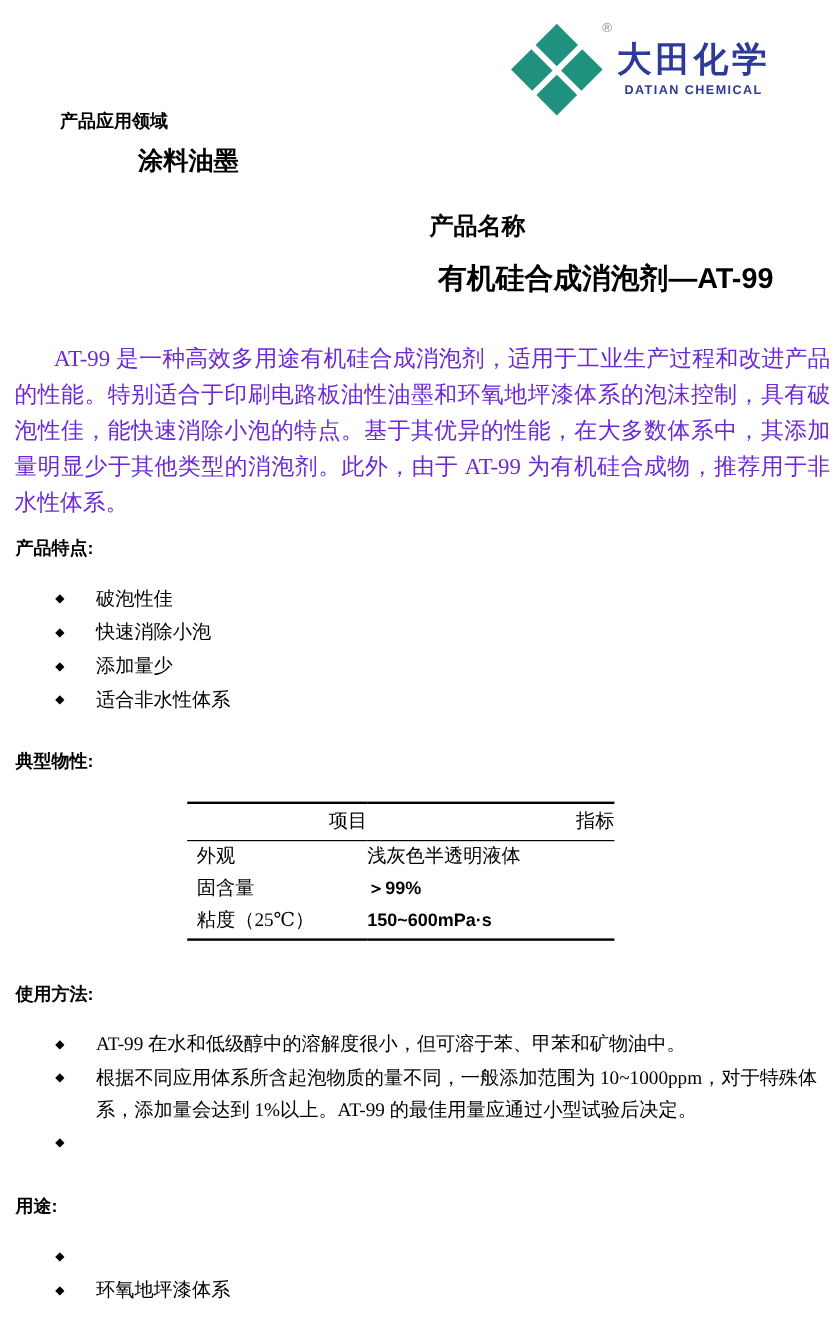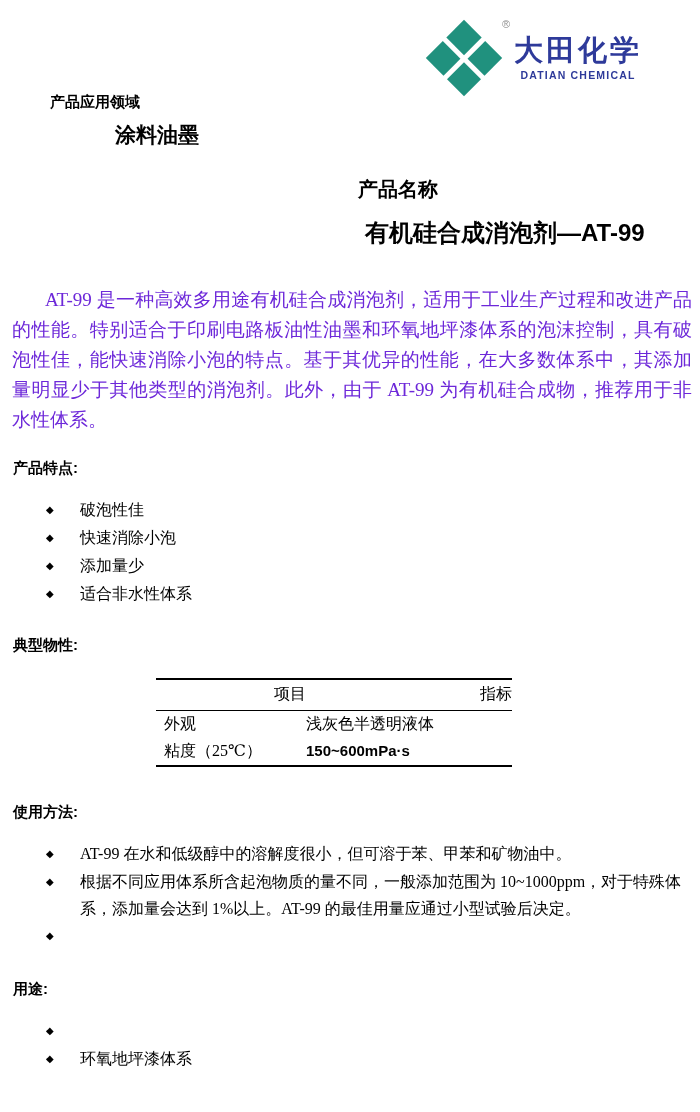--- a/index.html
+++ b/index.html
@@ -82,21 +82,21 @@
     text-indent: 33px;
     color: #6d28d9;
   }
 
   
   .section-heading {
     margin-left: 13px;
     font-size: 15px;
     line-height: 22px;
   }
-  .sh-features { margin-top: 22px; }
+  .sh-features { margin-top: 12px; }
   .sh-props    { margin-top: 26px; }
   .sh-usage    { margin-top: 34px; }
   .sh-apps     { margin-top: 28px; }
 
   
   .bullet-list { margin-top: 17px; }
   .bullet-item {
     display: flex;
     align-items: flex-start;
     margin-left: 46px;
@@ -195,20 +195,24 @@
         <th class="col-item">项目</th>
         <th>指标</th>
       </tr>
     </thead>
     <tbody>
       <tr>
         <td class="col-item">外观</td>
         <td>浅灰色半透明液体</td>
       </tr>
       <tr>
+        <td class="col-item">固含量</td>
+        <td class="spec-sans">＞99%</td>
+      </tr>
+      <tr>
         <td class="col-item">粘度（25℃）</td>
         <td class="spec-sans">150~600mPa·s</td>
       </tr>
     </tbody>
   </table>
 
   <div class="heading-sans section-heading sh-usage">使用方法:</div>
   <div class="bullet-list usage-list">
     <div class="bullet-item">
       <span class="bullet-glyph">◆</span>

